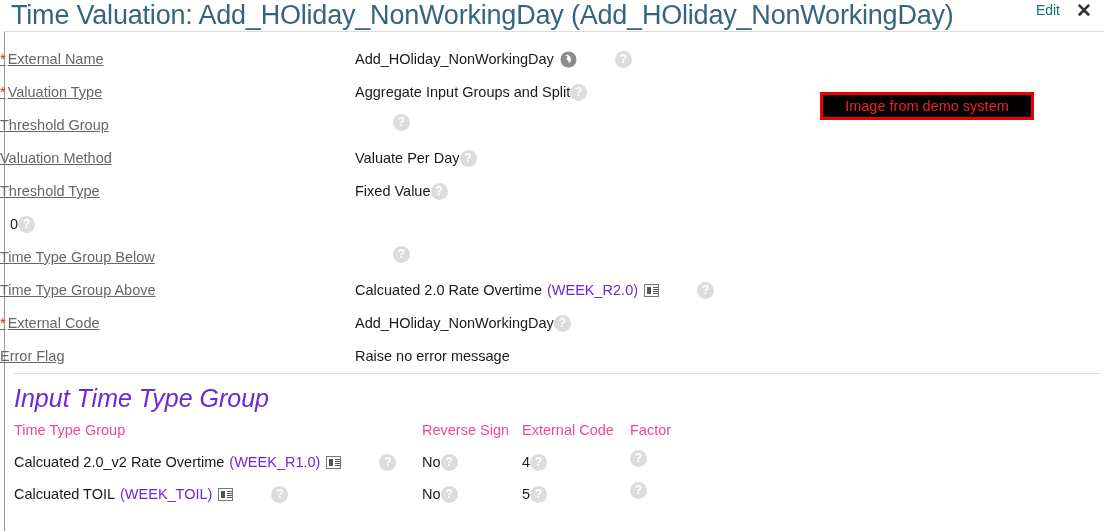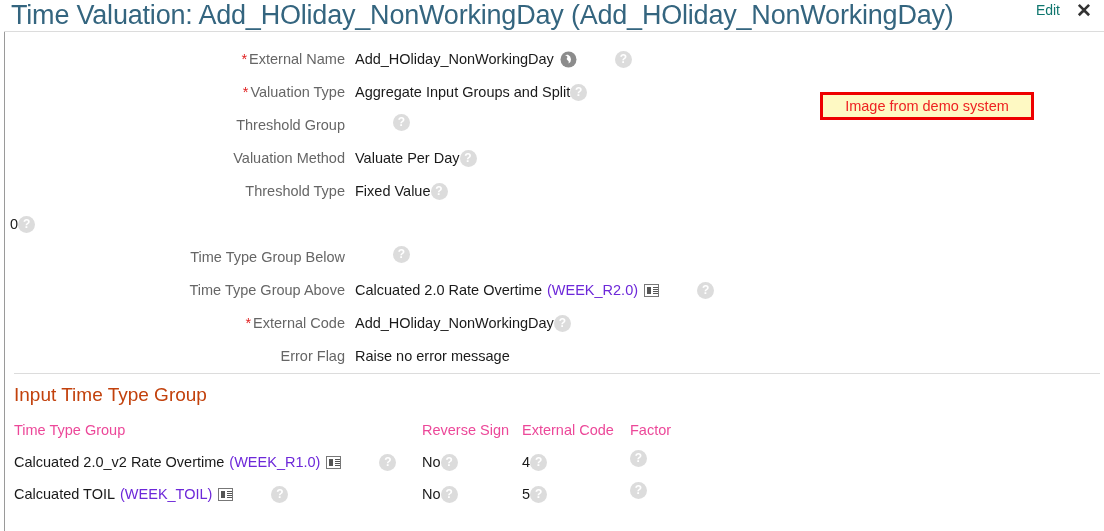--- a/index.html
+++ b/index.html
@@ -72,21 +72,21 @@
   }
 
   
   .annotation {
     position: absolute;
     left: 820px;
     top: 92px;
     width: 214px;
     height: 28px;
     border: 3px solid #ee0000;
-    background: #fef9c3;
+    background: #000000;
     color: #ee2222;
     font-size: 14.5px;
     display: flex;
     align-items: center;
     justify-content: center;
     box-sizing: border-box;
   }
 
   
   .form {
@@ -96,27 +96,27 @@
     width: 820px;
   }
   .frow {
     position: relative;
     height: 33px;
     display: flex;
     align-items: flex-start;
   }
   .flabel {
     width: 345px;
-    text-align: right;
     font-size: 14.5px;
     color: #666666;
     line-height: 22px;
     white-space: nowrap;
     padding-right: 0;
     box-sizing: border-box;
+    text-decoration: underline;
   }
   .req {
     color: #e02020;
     margin-right: 2px;
   }
   .fvalue {
     margin-left: 10px;
     font-size: 14.5px;
     color: #1a1a1a;
     line-height: 22px;
@@ -190,22 +190,23 @@
     left: 14px;
     top: 373px;
     width: 1086px;
     height: 1px;
     background: #dcdcdc;
   }
   .section-title {
     position: absolute;
     left: 14px;
     top: 384px;
-    font-size: 19px;
-    color: #c2410c;
+    font-size: 25px;
+    color: #6d28d9;
+    font-style: italic;
   }
 
   
   .tbl {
     position: absolute;
     left: 14px;
     top: 418px;
     width: 1080px;
     font-size: 14.5px;
   }

